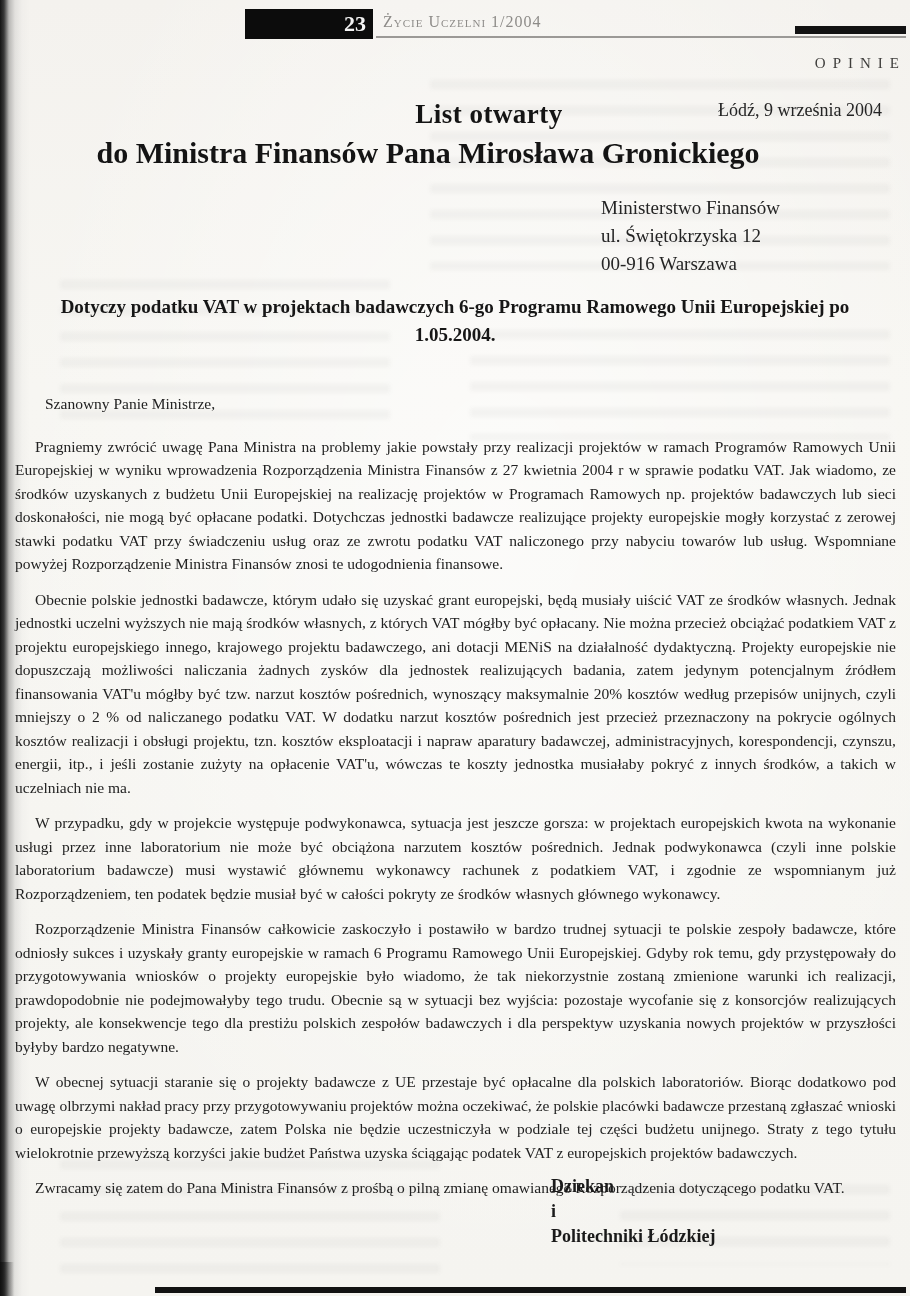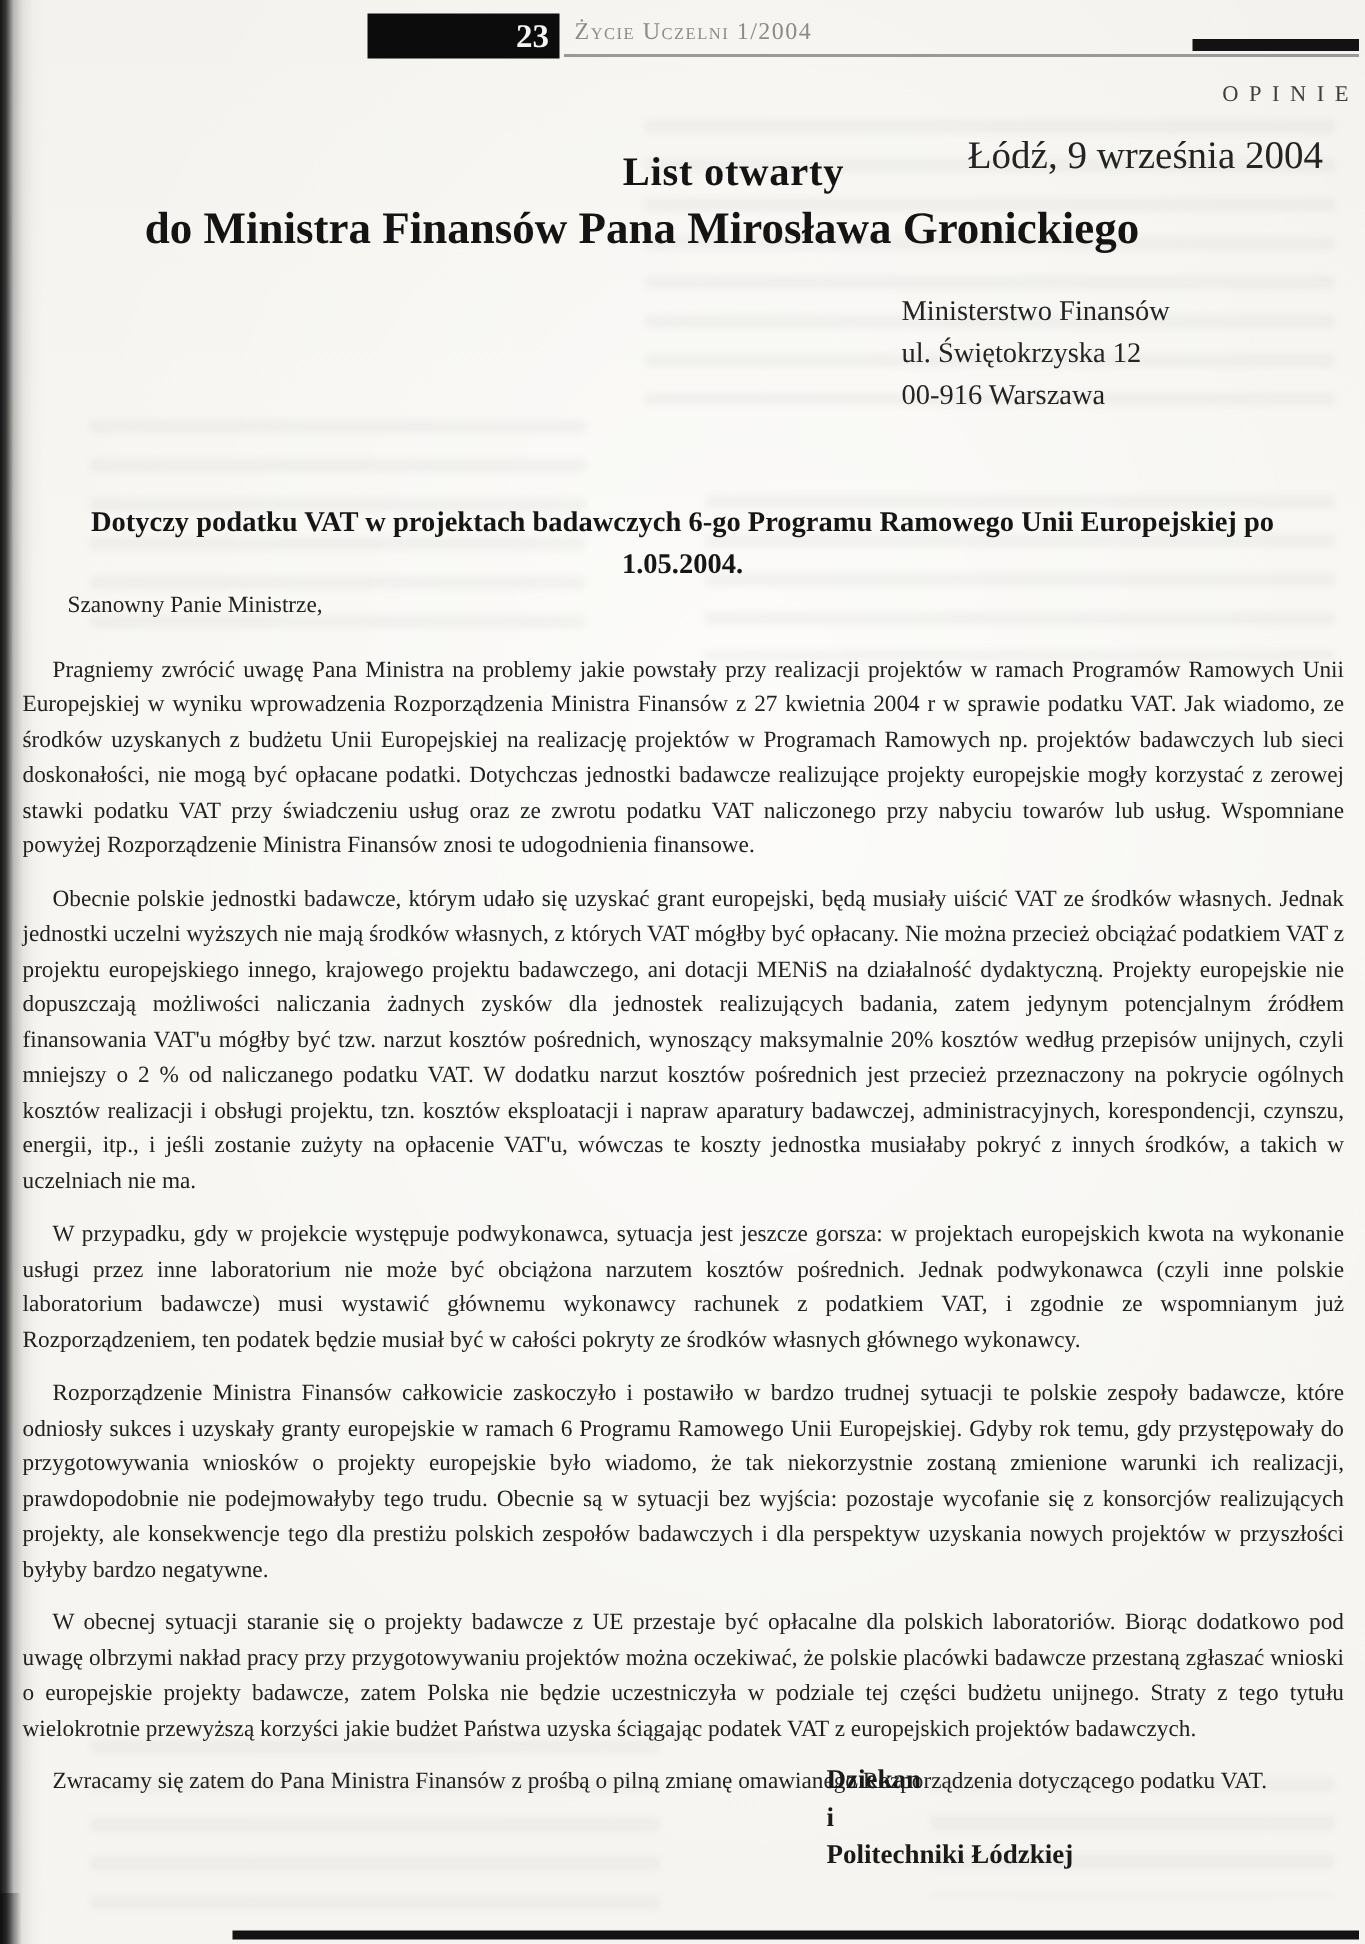--- a/index.html
+++ b/index.html
@@ -61,41 +61,41 @@
     background: #121212;
   }
   .hdr-section {
     position: absolute; left: 780px; top: 55px; width: 126px;
     text-align: right; font-size: 15px; color: #3f3e3c;
     letter-spacing: 7px;
   }
 
   
   .dateline {
-    position: absolute; right: 28px; top: 89px;
-    font-size: 26px; color: #242424;
+    position: absolute; right: 28px; top: 100px;
+    font-size: 18px; color: #242424;
   }
   .title1 {
     position: absolute; left: 0; top: 99px; width: 910px;
     text-align: center; font-size: 27px; font-weight: 700; color: #141414;
     letter-spacing: 0.5px;
     margin-left: 34px;
   }
   .title2 {
     position: absolute; left: 0; top: 136px; width: 856px;
     text-align: center; font-size: 30px; font-weight: 700; color: #141414;
   }
   .address {
     position: absolute; left: 601px; top: 194px;
     font-size: 19px; line-height: 28px; color: #242424;
   }
   .subject {
     position: absolute; left: 45px; top: 293px; width: 820px;
     text-align: center; font-size: 19px; font-weight: 700;
-    line-height: 28px; color: #161616; margin-top: 42px;
+    line-height: 28px; color: #161616;
   }
 
   
   .body-copy {
     position: absolute; left: 15px; top: 392px; width: 881px;
     font-size: 15.5px; line-height: 23.5px; color: #222;
     text-align: justify;
   }
   .salutation { padding-left: 30px; margin: 0 0 19px 0; }
   .body-copy p { margin: 0 0 12px 0; text-indent: 20px; }

